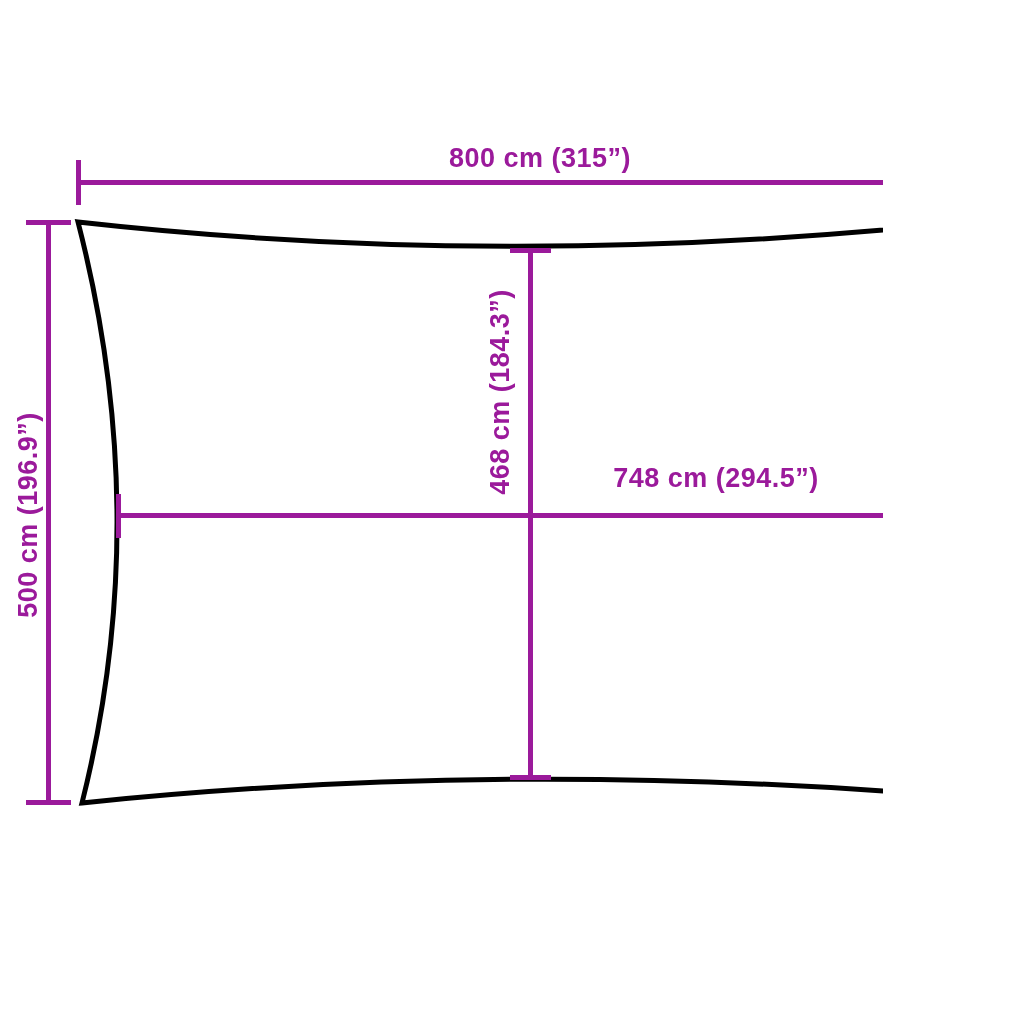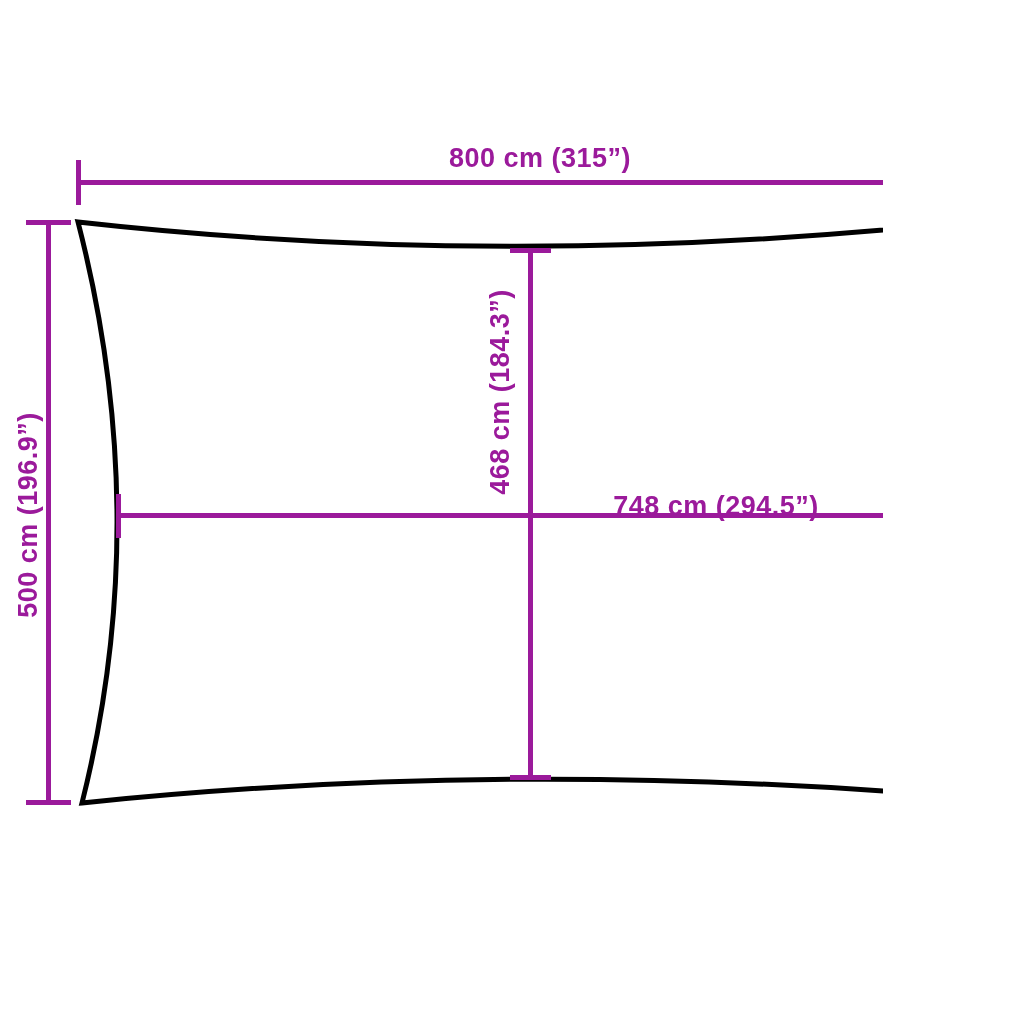--- a/index.html
+++ b/index.html
@@ -57,16 +57,16 @@
     <div class="dim-line" style="left:528px;top:248px;width:5px;height:532px;"></div>
     <div class="dim-line" style="left:510px;top:248px;width:41px;height:5px;"></div>
     <div class="dim-line" style="left:510px;top:775px;width:41px;height:5px;"></div>
     <div class="dim-label vertical" style="left:500px;top:392px;">468 cm (184.3”)</div>
   </div>
 
   <div>
     <div class="dim-line" style="left:118px;top:513px;width:840px;height:5px;"></div>
     <div class="dim-line" style="left:116px;top:494px;width:5px;height:44px;"></div>
     <div class="dim-line" style="left:955px;top:494px;width:5px;height:44px;"></div>
-    <div class="dim-label" style="left:716px;top:506px;">748 cm (294.5”)</div>
+    <div class="dim-label" style="left:716px;top:478px;">748 cm (294.5”)</div>
   </div>
 
 </div>
 
 </body></html>

